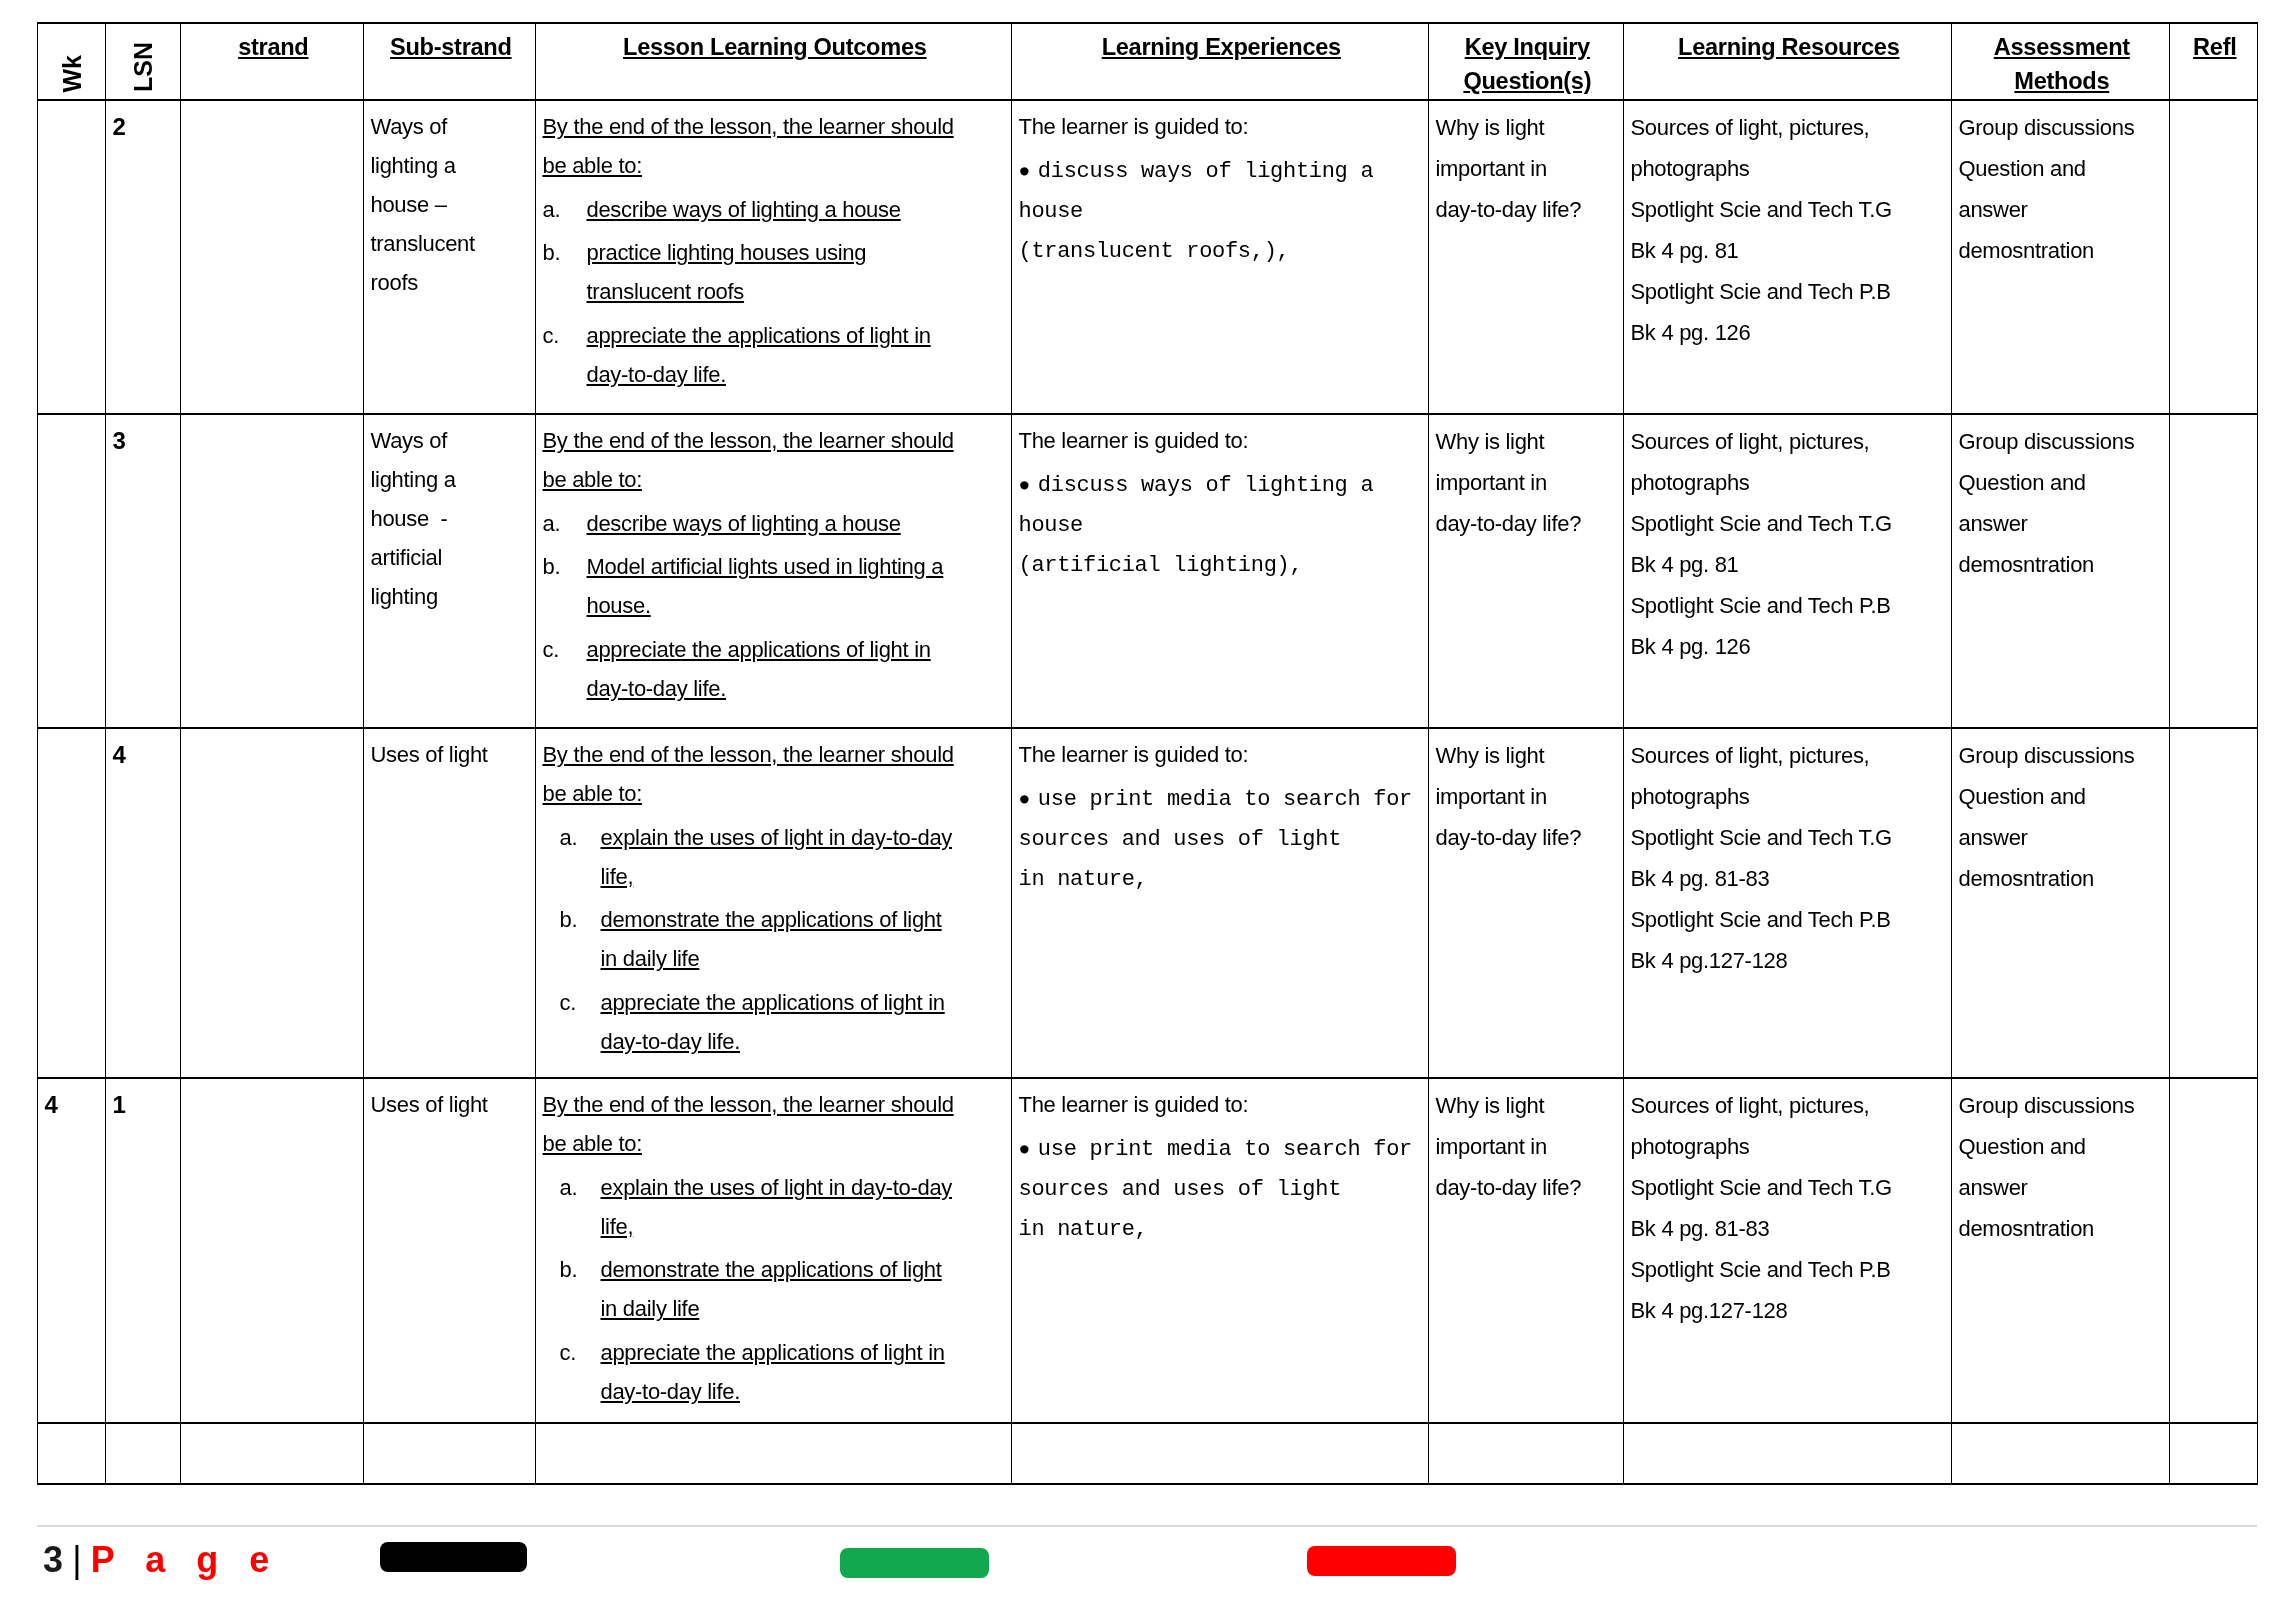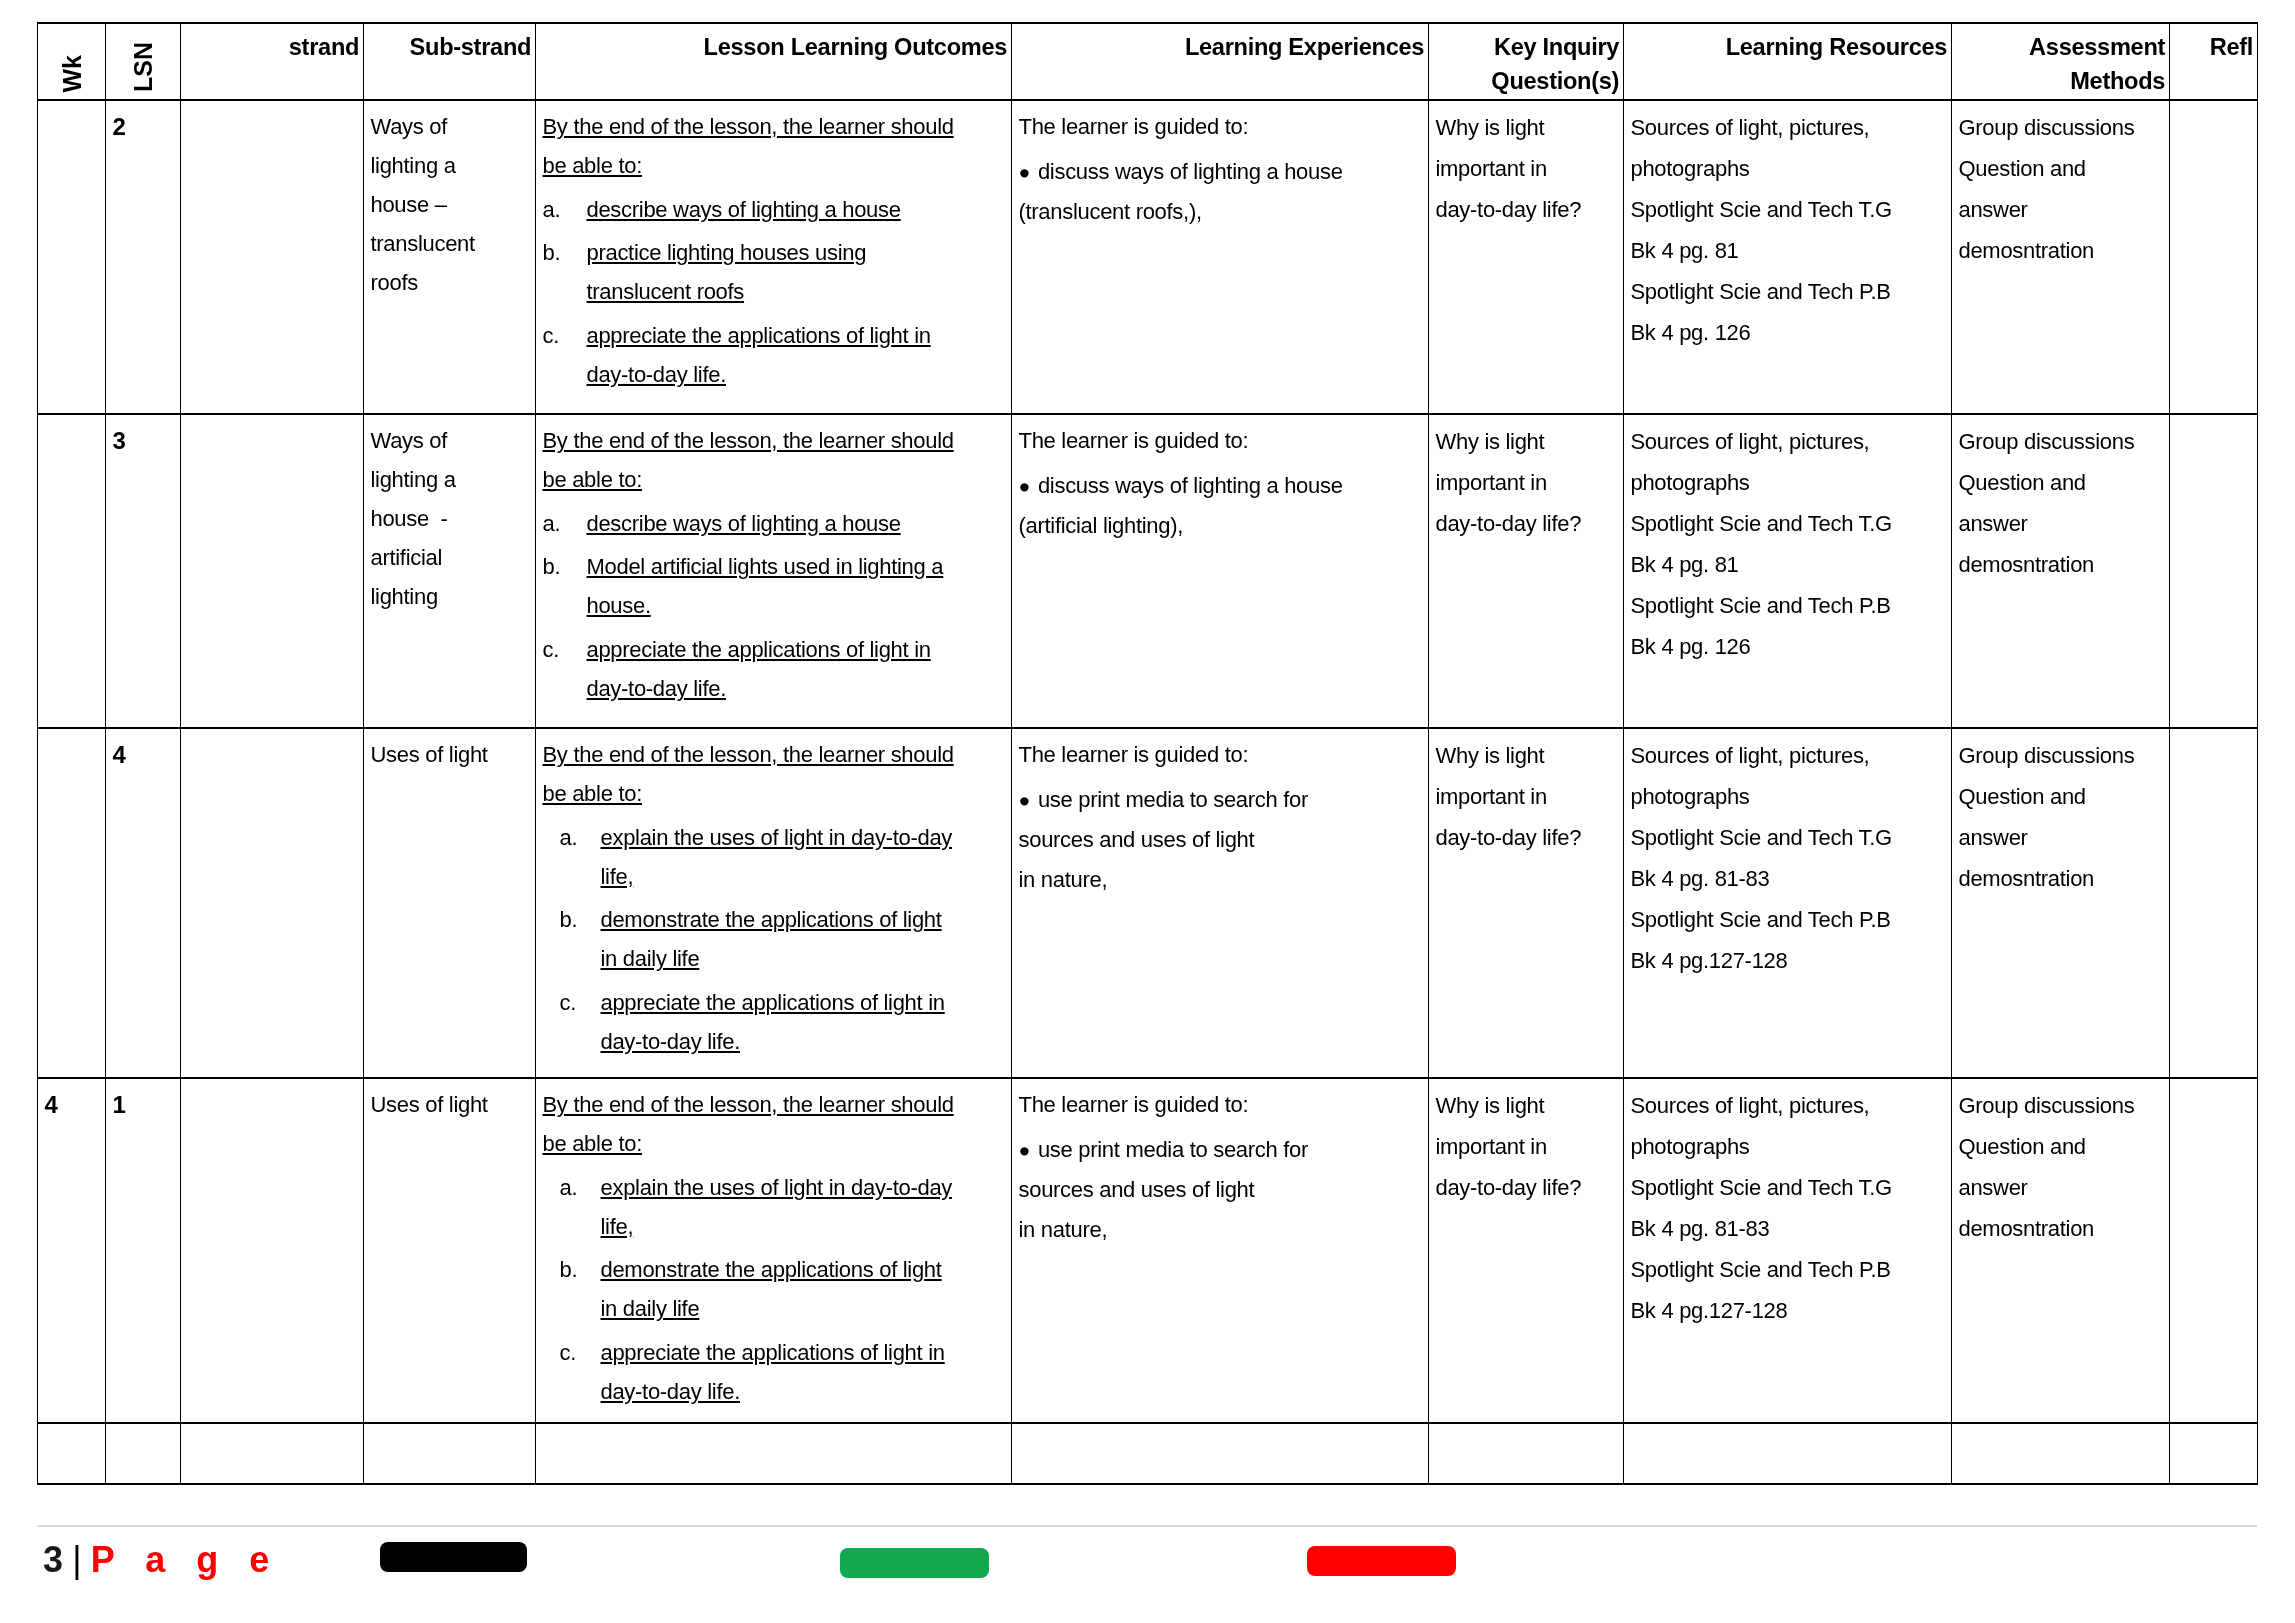--- a/index.html
+++ b/index.html
@@ -8,40 +8,40 @@
 
   
   table.swo{position:absolute;left:37px;top:21.6px;width:2220px;table-layout:fixed;
             border-collapse:collapse;}
   table.swo td,table.swo th{border-left:1.3px solid #000;border-right:1.3px solid #000;
             border-top:2px solid #000;border-bottom:2px solid #000;
             vertical-align:top;padding:6.5px 3.9px 0 6.5px;overflow:hidden;}
   tr.r-last td{border-bottom:2.6px solid #000;}
   tr.r-4 td{border-bottom:2.6px solid #000;}
 
-  th{font-weight:bold;font-size:23.6px;line-height:34px;text-align:right;padding:3.9px 6.5px 0 9.2px;}
+  th{font-weight:bold;font-size:23.6px;line-height:34px;text-align:center;padding:3.9px 6.5px 0 9.2px;text-decoration:underline;}
   th.vcell{position:relative;padding:0;}
   .vlabel{position:absolute;bottom:6.5px;left:50%;transform:translateX(-50%) rotate(180deg);
           writing-mode:vertical-rl;font-weight:bold;font-size:25px;letter-spacing:0;}
 
   td{font-size:22px;line-height:39px;}
   td.num{font-weight:bold;font-size:24px;padding-left:19.6px;padding-top:5.2px;}
   .pre{white-space:pre-wrap;}
   td.sub{padding-left:9.2px;margin-top:20px;}
   td.ki{padding-left:7.9px;line-height:41px;}
   td.res{padding-left:10.5px;line-height:41px;}
   td.asm{padding-left:11.8px;line-height:41px;}
   td.outc{padding-left:5.2px;padding-right:2.6px;text-decoration:underline;}
   td.expc{padding-left:5.2px;padding-right:2.6px;line-height:40px;}
 
   .oitem{position:relative;padding-left:44px;margin-top:4.6px;}
   .omark{position:absolute;left:0;top:0;}
   td.indent2 .oitem{padding-left:58px;}
   td.indent2 .omark{left:17px;}
-  .bullet{margin-top:4.6px;}
+  .bullet{margin-top:4.6px;font-family:Liberation Mono, monospace;}
   .bmark{margin-right:7.9px;font-size:19.6px;}
 
   
   .footer-rule{position:absolute;left:37px;top:1525px;width:2220px;height:2px;}
   .footer-text{position:absolute;left:43px;top:1539px;font-size:36px;letter-spacing:0;}
   .pgnum{font-weight:bold;color:#1a1a1a;}
   .pgsep{font-weight:400;margin:0 9.2px;color:#000;}
   .pgword{font-weight:600;letter-spacing:10.5px;}
   .bar{position:absolute;height:30px;border-radius:7.9px;}
   .bar-black{left:380px;top:1542px;width:147px;}

